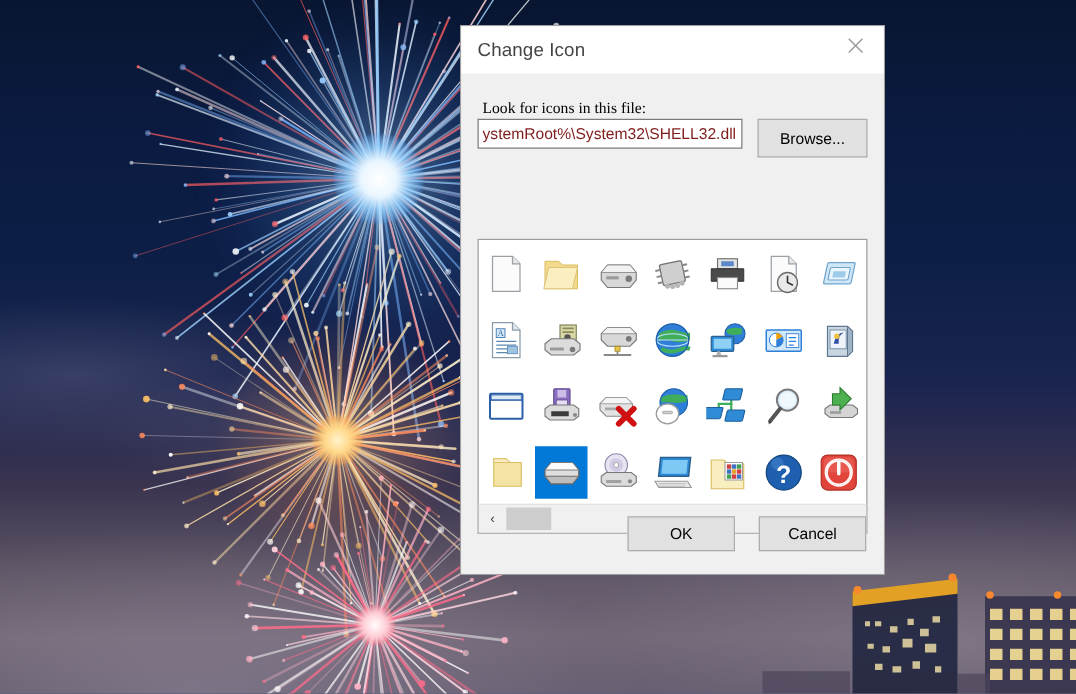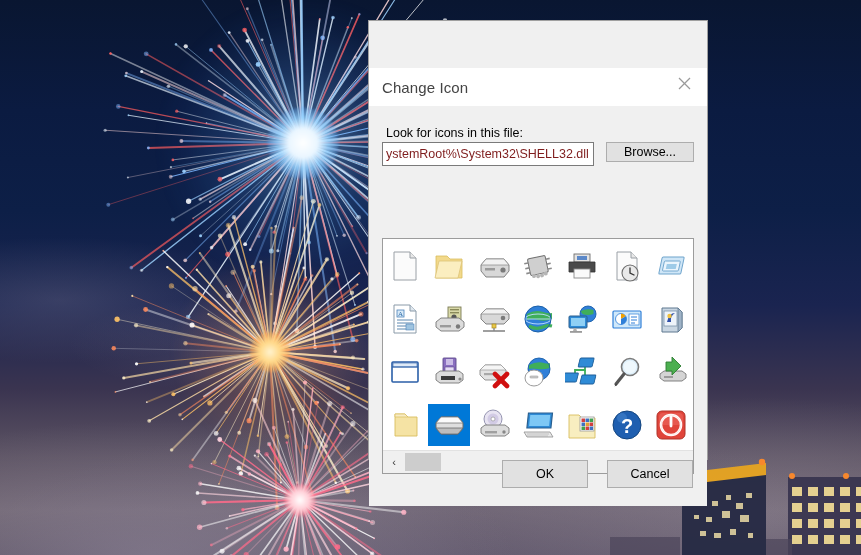--- a/index.html
+++ b/index.html
@@ -116,21 +116,20 @@
     border: 1px solid #a0a0a0;
     box-shadow: 0 0 0 0 rgba(0,0,0,0);
     font-family: "Liberation Sans", sans-serif;
   }
 
   .titlebar {
     position: relative;
     height: 38px;
     background: #ffffff;
     border-bottom: none;
-    margin-top: 47px;
   }
   .title-text {
     position: absolute;
     left: 13px;
     top: 11px;
     font-size: 15px;
     color: #444444;
     letter-spacing: 0.1px;
   }
   .close-btn {
@@ -151,20 +150,21 @@
     padding: 0 13px;
     background: #f0f0f0;
     height: 400px;
   }
 
   .label {
     font-size: 12.5px;
     color: #000000;
     margin: 4px;
     padding: 0;
+    font-family: Liberation Serif, serif;
   }
   .label-1 { position: absolute; left: 13px; top: 16px; }
   .label-2 { position: absolute; left: 13px; top: 70px; }
 
   .path-row {
     position: absolute;
     left: 13px;
     top: 36px;
     width: 312px;
     height: 26px;
@@ -181,21 +181,21 @@
     font-size: 12.5px;
     color: #7f1d1d;
     padding: 0 3px;
     line-height: 22px;
     outline: none;
   }
   .browse-btn {
     position: absolute;
     right: 0; top: 0;
     width: 88px;
-    height: 20px;
+    height: 31px;
     box-sizing: border-box;
     background: #e1e1e1;
     border: 1px solid #adadad;
     font-family: "Liberation Sans", sans-serif;
     font-size: 12.5px;
     color: #000;
     cursor: default;
   }
 
   .icon-listbox {

